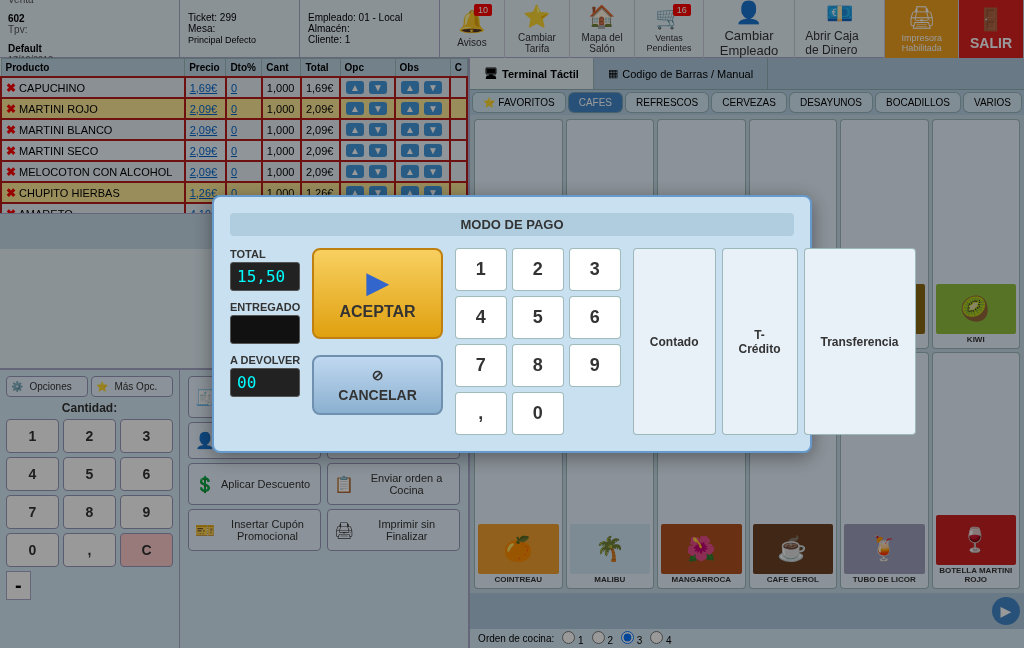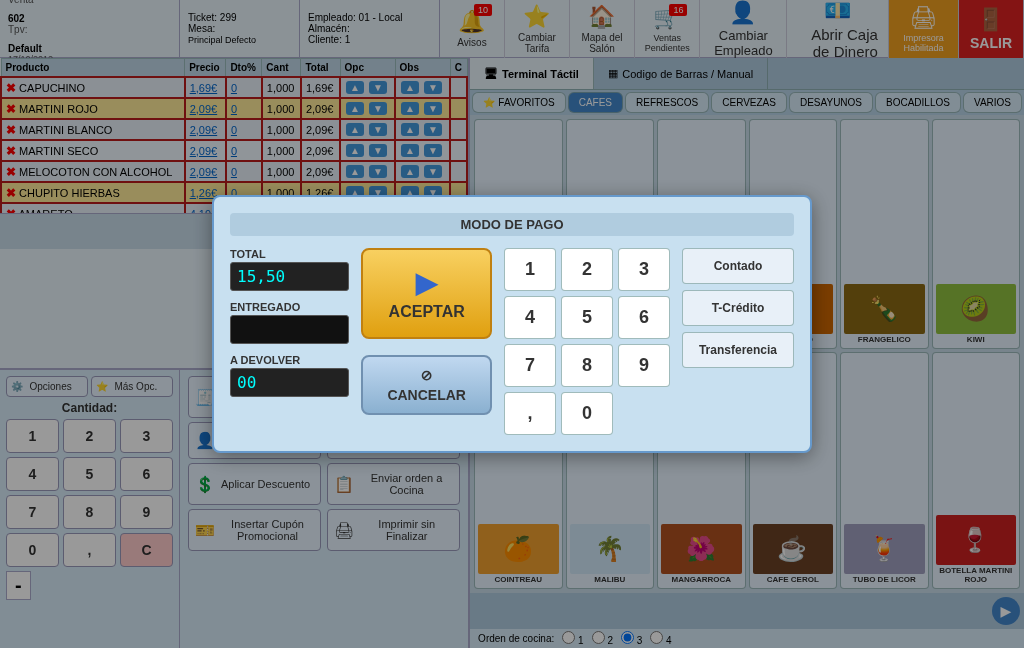--- a/index.html
+++ b/index.html
@@ -67,21 +67,21 @@
     .modal { background: #c8e0f0; border: 2px solid #6699cc; border-radius: 8px; padding: 16px; width: 600px; box-shadow: 0 4px 20px rgba(0,0,0,0.4); }
     .modal-title { font-size: 13px; font-weight: bold; text-align: center; margin-bottom: 12px; color: #333; background: #b0ccdf; padding: 4px; border-radius: 4px; }
     .modal-body { display: flex; gap: 12px; }
     .payment-left { width: 200px; }
     .payment-field { margin-bottom: 10px; }
     .payment-field label { font-size: 11px; font-weight: bold; color: #333; display: block; margin-bottom: 2px; }
     .payment-input { width: 100%; background: #222; color: #0ff; border: 1px solid #555; padding: 4px 6px; font-size: 16px; font-family: monospace; border-radius: 3px; }
     .aceptar-btn { background: linear-gradient(180deg, #f8d060 0%, #e0a010 100%); border: 2px solid #c08010; border-radius: 8px; padding: 16px 24px; cursor: pointer; font-size: 16px; font-weight: bold; color: #333; display: flex; flex-direction: column; align-items: center; gap: 4px; width: 100%; margin-bottom: 8px; }
     .cancelar-btn { background: linear-gradient(180deg, #c0d8f0 0%, #8ab0d0 100%); border: 2px solid #7090b0; border-radius: 8px; padding: 10px 24px; cursor: pointer; font-size: 14px; font-weight: bold; color: #333; display: flex; flex-direction: column; align-items: center; gap: 4px; width: 100%; }
     .pay-num-btn { background: white; border: 1px solid #8aac; border-radius: 4px; padding: 10px 0; text-align: center; cursor: pointer; font-size: 18px; font-weight: bold; color: #333; }
-    .payment-methods { display: flex; flex-direction: column; gap: 6px; }
+    .payment-methods { display: flex; flex-direction: row; gap: 6px; }
     .pay-method-btn { background: #e8f0f8; border: 1px solid #8aac; border-radius: 4px; padding: 10px 16px; cursor: pointer; font-size: 12px; font-weight: bold; color: #333; text-align: center; }
     .play-icon { font-size: 28px; color: #3366cc; }
 
     .bottom-nav { display: flex; justify-content: flex-end; padding: 4px; background: #b0cce0; }
     .bottom-nav-btn { background: #4488cc; border: none; color: white; border-radius: 50%; width: 28px; height: 28px; cursor: pointer; font-size: 14px; display: flex; align-items: center; justify-content: center; }
 
     
     .kitchen-bar { display: flex; align-items: center; gap: 8px; padding: 2px 8px; background: #d8ecf8; font-size: 10px; }
   </style>
 </head>
@@ -144,21 +144,21 @@
       <span class="badge">16</span>
       <span class="icon">🛒</span>
       <span style="font-size:9px;">Ventas Pendientes</span>
     </button>
     <button class="toolbar-btn">
       <span class="icon">👤</span>
       <span style="font-size:13px;">Cambiar Empleado</span>
     </button>
     <button class="toolbar-btn">
       <span class="icon">💶</span>
-      <span style="font-size:15px; text-align:right;">Abrir Caja de Dinero</span>
+      <span style="font-size:12px; text-align:left;">Abrir Caja de Dinero</span>
     </button>
     <button class="toolbar-btn highlighted" style="background:#f0a020; color:#fff;">
       <span class="icon">🖨</span>
       <span style="font-size:9px; text-align:center;">Impresora Habilitada</span>
     </button>
     <button class="toolbar-btn" style="background:#dd2222; color:white; font-size:14px; font-weight:bold;">
       <span class="icon">🚪</span>
       <span>SALIR</span>
     </button>
   </div>

